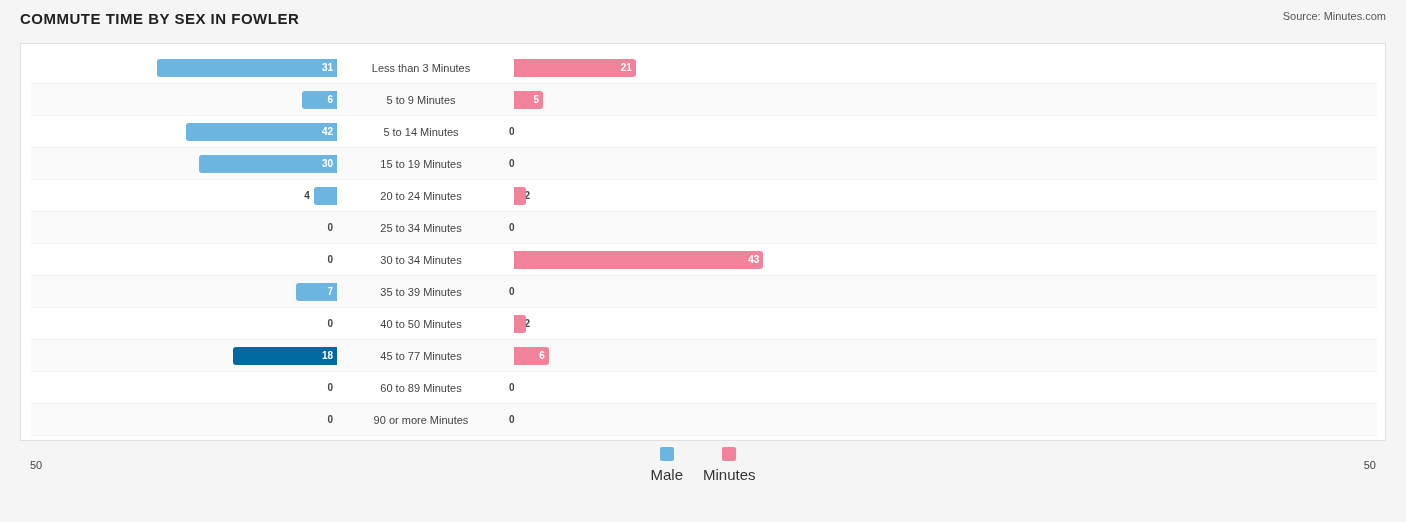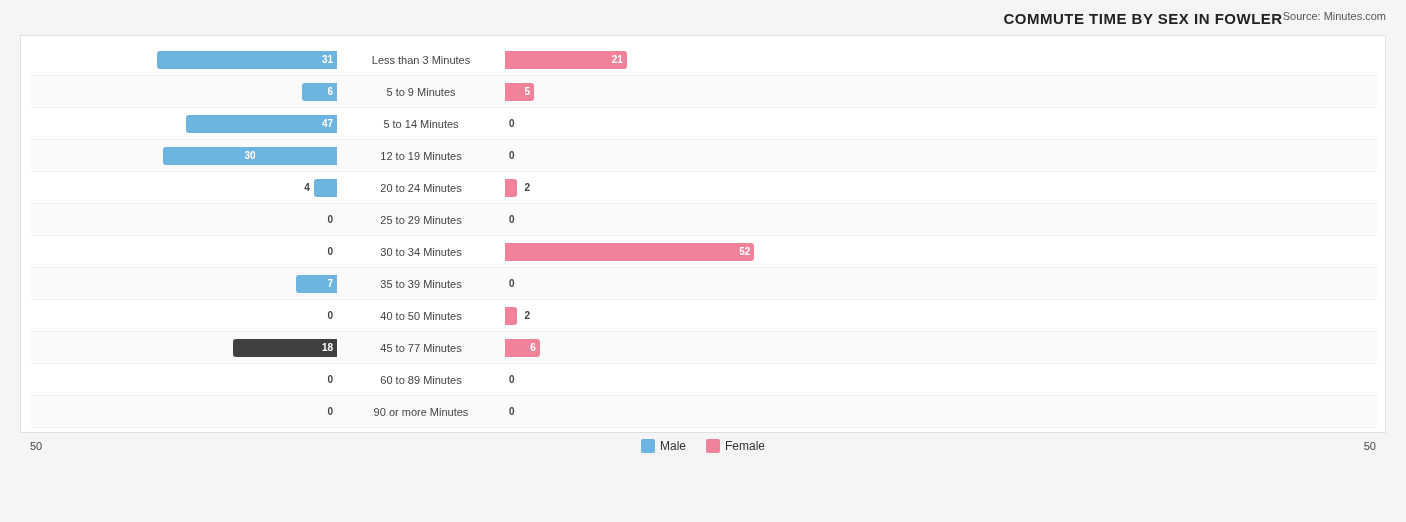--- a/index.html
+++ b/index.html
@@ -9,23 +9,23 @@
       width: 1406px;
       min-height: 522px;
       padding: 10px 20px 20px 20px;
     }
     .chart-container {
       background: #f5f5f5;
       width: 100%;
     }
     .chart-header {
       display: flex;
-      justify-content: flex-end;
+      justify-content: space-between;
       align-items: flex-start;
-      margin-bottom: 8px;
+      margin-bottom: 16px;
     }
     .chart-title {
       font-size: 15px;
       font-weight: bold;
       color: #222;
       text-transform: uppercase;
       letter-spacing: 0.5px;
     }
     .chart-source {
       font-size: 11px;
@@ -82,21 +82,21 @@
       position: absolute;
       right: 4px;
     }
     .bar-female {
       height: 18px;
       background: #f0829a;
       border-radius: 0 3px 3px 0;
       display: flex;
       align-items: center;
       position: absolute;
-      left: 4px;
+      left: 13px;
     }
     .bar-value {
       font-size: 10px;
       font-weight: bold;
       color: white;
       padding: 0 4px;
       white-space: nowrap;
     }
     .legend-area {
       display: flex;
@@ -108,24 +108,25 @@
     .legend-left {
       font-size: 11px;
       color: #444;
     }
     .legend-center {
       display: flex;
       gap: 20px;
     }
     .legend-item {
       display: flex;
-      align-items: flex-start;
+      align-items: center;
       gap: 5px;
-      font-size: 12px;
+      font-size: 15px;
       color: #333;
+      flex-direction: column;
     }
     .legend-swatch {
       width: 14px;
       height: 14px;
       border-radius: 2px;
     }
     .legend-right {
       font-size: 11px;
       color: #444;
     }
@@ -165,67 +166,67 @@
         <div class="label-center">5 to 9 Minutes</div>
         <div class="right-section" style="width: 310px; position: relative;">
           <div class="bar-female" style="width: 29px; background: rgb(240, 130, 154); justify-content: flex-end;">
             <span class="bar-value" style="margin-left: auto;">5</span>
           </div>
         </div>
       </div>
       <div class="bar-row">
         <div class="left-section" style="width: 310px;">
           <div class="bar-male" style="width: 150.8px; background: rgb(107, 181, 224);">
-            <span class="bar-value">47</span>
+            <span class="bar-value">42</span>
           </div>
         </div>
         <div class="label-center">5 to 14 Minutes</div>
         <div class="right-section" style="width: 310px; position: relative;">
           <span style="position: absolute; left: 8px; font-size: 10px; font-weight: bold; color: rgb(68, 68, 68);">0</span>
         </div>
       </div>
       <div class="bar-row">
         <div class="left-section" style="width: 310px;">
-          <div class="bar-male" style="width: 174px; background: rgb(107, 181, 224); justify-content: center;">
+          <div class="bar-male" style="width: 138px; background: rgb(107, 181, 224);">
             <span class="bar-value">30</span>
           </div>
         </div>
-        <div class="label-center">12 to 19 Minutes</div>
+        <div class="label-center">15 to 19 Minutes</div>
         <div class="right-section" style="width: 310px; position: relative;">
           <span style="position: absolute; left: 8px; font-size: 10px; font-weight: bold; color: rgb(68, 68, 68);">0</span>
         </div>
       </div>
       <div class="bar-row">
         <div class="left-section" style="width: 310px;">
           <span style="position: absolute; right: 31.2px; font-size: 10px; font-weight: bold; color: rgb(68, 68, 68);">4</span>
           <div class="bar-male" style="width: 23.2px; background: rgb(107, 181, 224);"></div>
         </div>
         <div class="label-center">20 to 24 Minutes</div>
         <div class="right-section" style="width: 310px; position: relative;">
           <span style="position: absolute; left: 23.6px; font-size: 10px; font-weight: bold; color: rgb(68, 68, 68);">2</span>
           <div class="bar-female" style="width: 11.6px; background: rgb(240, 130, 154);"></div>
         </div>
       </div>
       <div class="bar-row">
         <div class="left-section" style="width: 310px;">
           <span style="position: absolute; right: 8px; font-size: 10px; font-weight: bold; color: rgb(68, 68, 68);">0</span>
         </div>
-        <div class="label-center">25 to 29 Minutes</div>
+        <div class="label-center">25 to 34 Minutes</div>
         <div class="right-section" style="width: 310px; position: relative;">
           <span style="position: absolute; left: 8px; font-size: 10px; font-weight: bold; color: rgb(68, 68, 68);">0</span>
         </div>
       </div>
       <div class="bar-row">
         <div class="left-section" style="width: 310px;">
           <span style="position: absolute; right: 8px; font-size: 10px; font-weight: bold; color: rgb(68, 68, 68);">0</span>
         </div>
         <div class="label-center">30 to 34 Minutes</div>
         <div class="right-section" style="width: 310px; position: relative;">
           <div class="bar-female" style="width: 249.4px; background: rgb(240, 130, 154); justify-content: flex-end;">
-            <span class="bar-value" style="margin-left: auto;">52</span>
+            <span class="bar-value" style="margin-left: auto;">43</span>
           </div>
         </div>
       </div>
       <div class="bar-row">
         <div class="left-section" style="width: 310px;">
           <div class="bar-male" style="width: 40.6px; background: rgb(107, 181, 224);">
             <span class="bar-value">7</span>
           </div>
         </div>
         <div class="label-center">35 to 39 Minutes</div>
@@ -238,21 +239,21 @@
           <span style="position: absolute; right: 8px; font-size: 10px; font-weight: bold; color: rgb(68, 68, 68);">0</span>
         </div>
         <div class="label-center">40 to 50 Minutes</div>
         <div class="right-section" style="width: 310px; position: relative;">
           <span style="position: absolute; left: 23.6px; font-size: 10px; font-weight: bold; color: rgb(68, 68, 68);">2</span>
           <div class="bar-female" style="width: 11.6px; background: rgb(240, 130, 154);"></div>
         </div>
       </div>
       <div class="bar-row">
         <div class="left-section" style="width: 310px;">
-          <div class="bar-male" style="width: 104.4px; background: #404040;">
+          <div class="bar-male" style="width: 104.4px; background: #0369a1;">
             <span class="bar-value">18</span>
           </div>
         </div>
         <div class="label-center">45 to 77 Minutes</div>
         <div class="right-section" style="width: 310px; position: relative;">
           <div class="bar-female" style="width: 34.8px; background: rgb(240, 130, 154); justify-content: flex-end;">
             <span class="bar-value" style="margin-left: auto;">6</span>
           </div>
         </div>
       </div>
@@ -278,18 +279,18 @@
 
   <div class="legend-area">
     <span class="legend-left">50</span>
     <div class="legend-center">
       <div class="legend-item">
         <div class="legend-swatch" style="background:#6bb5e0;"></div>
         <span>Male</span>
       </div>
       <div class="legend-item">
         <div class="legend-swatch" style="background:#f0829a;"></div>
-        <span>Female</span>
+        <span>Minutes</span>
       </div>
     </div>
     <span class="legend-right">50</span>
   </div>
 </div>
 
 </body></html>

